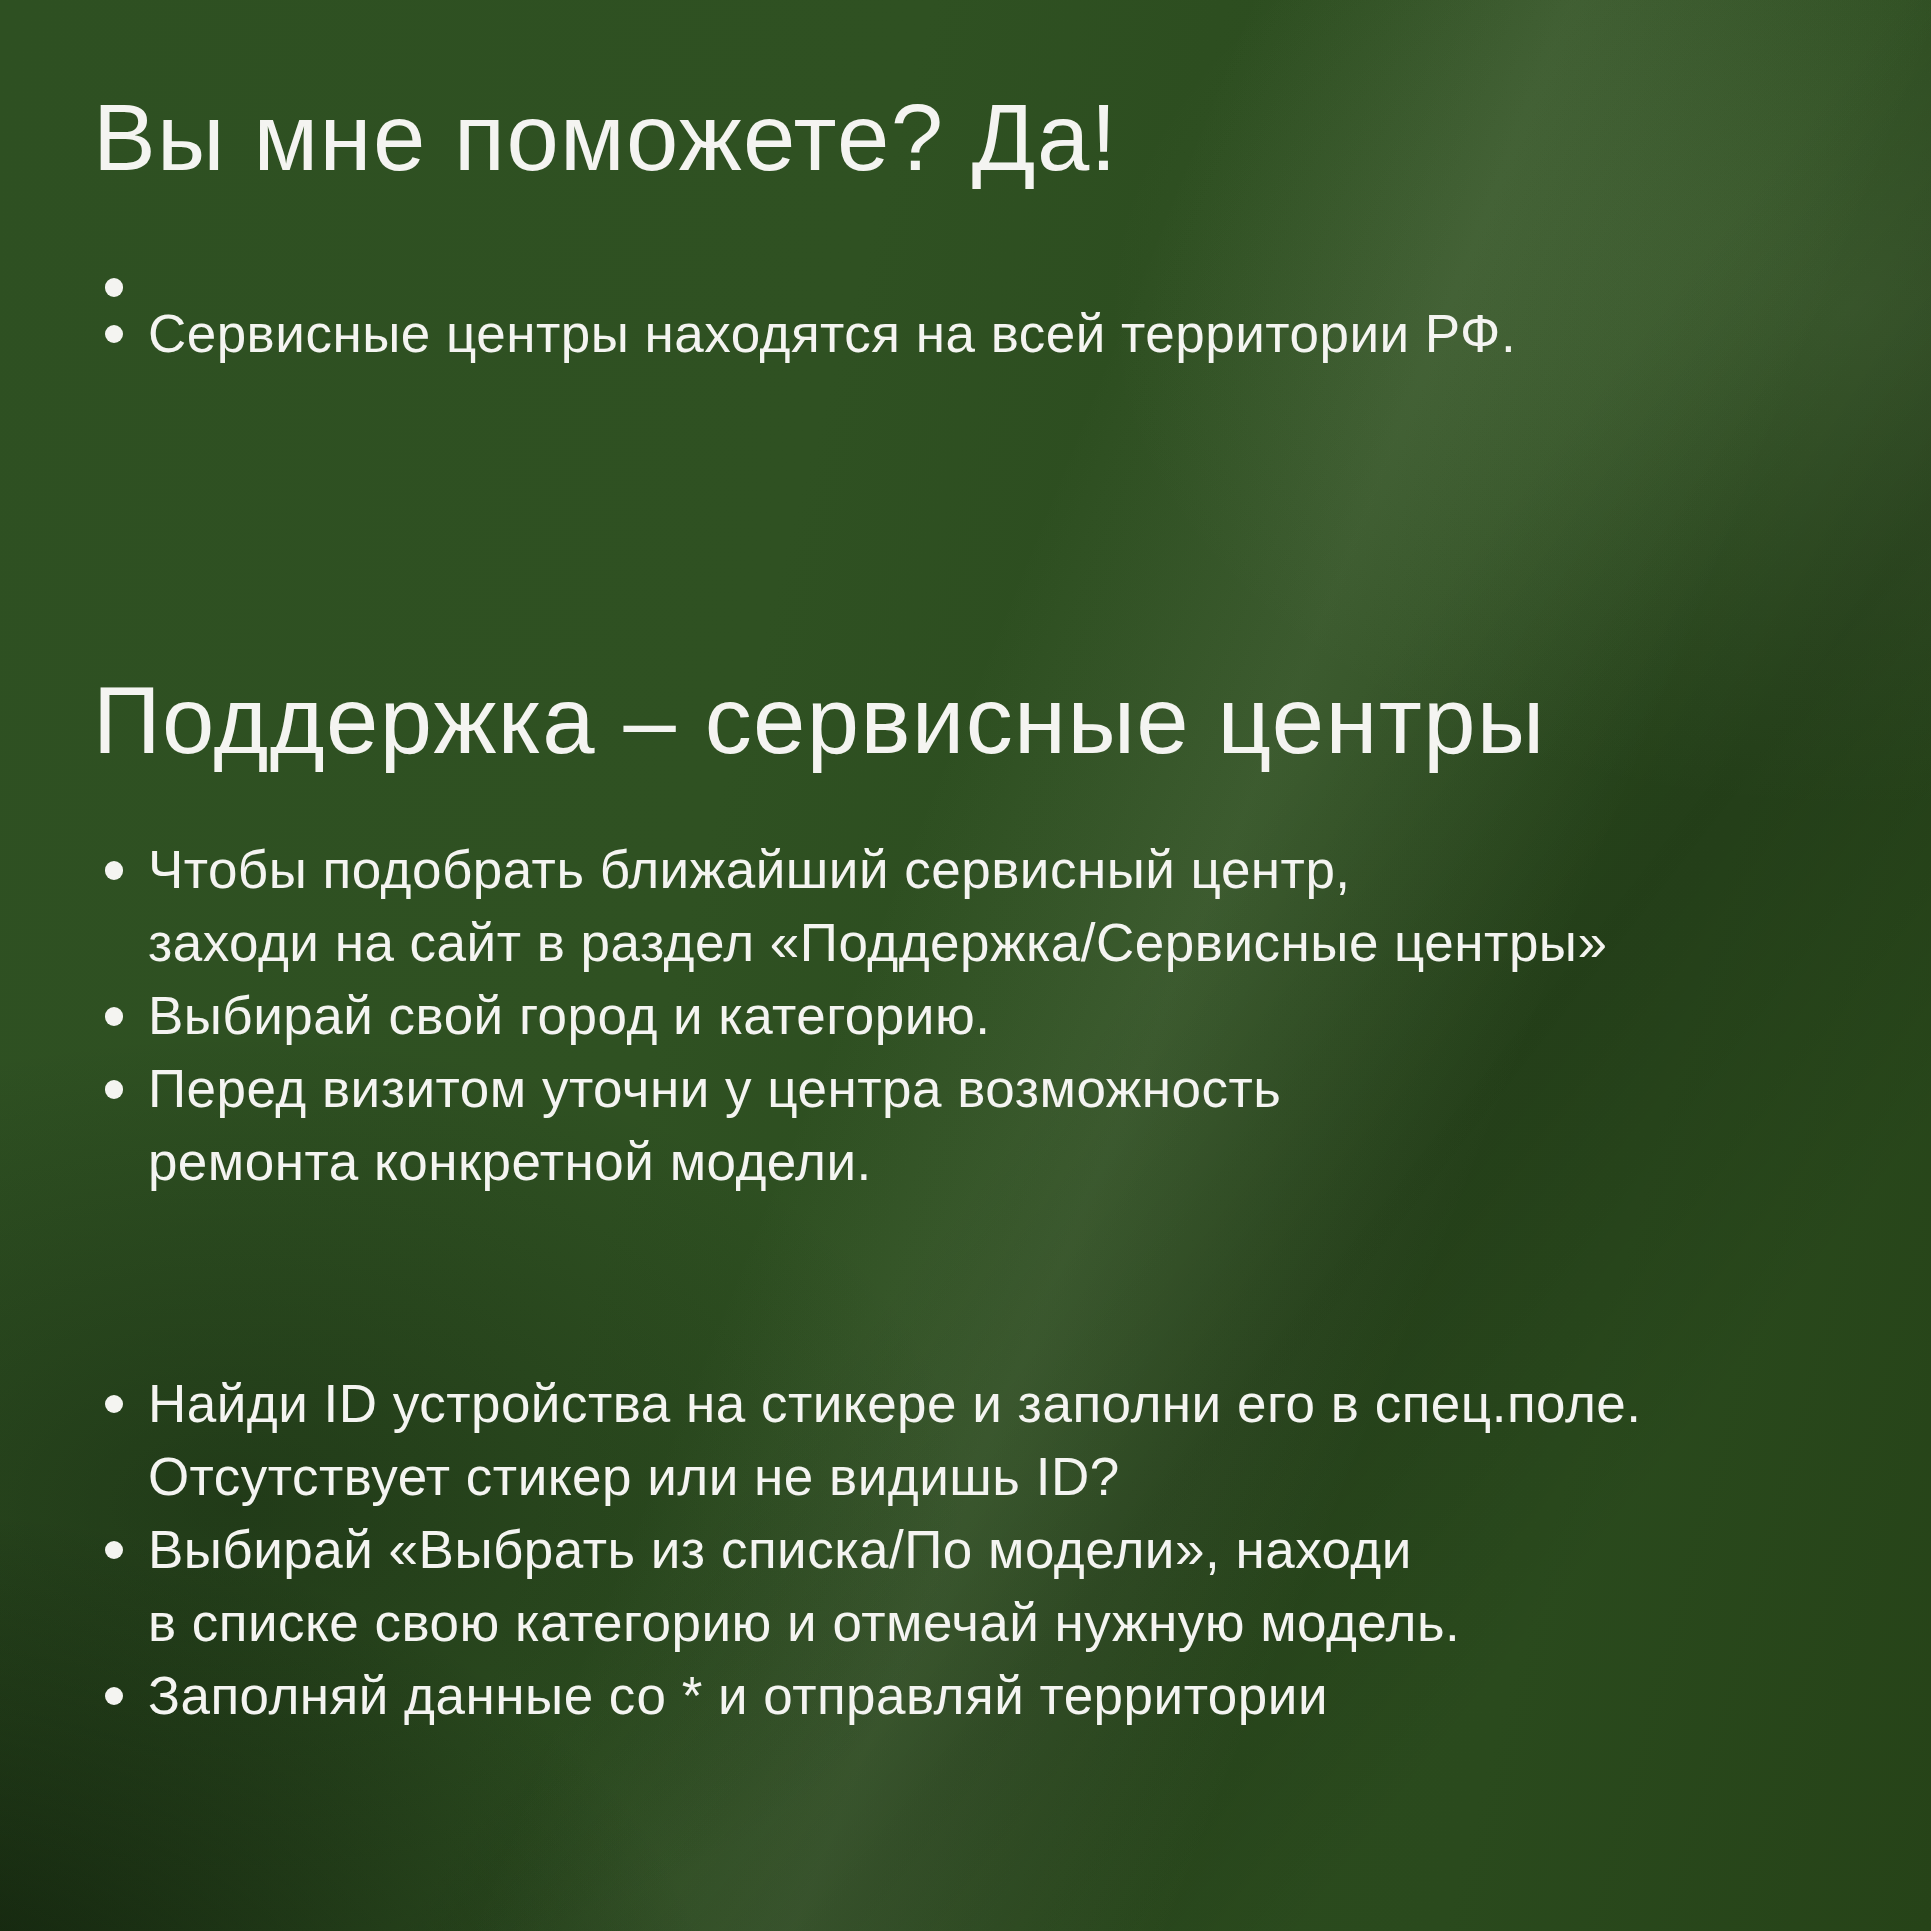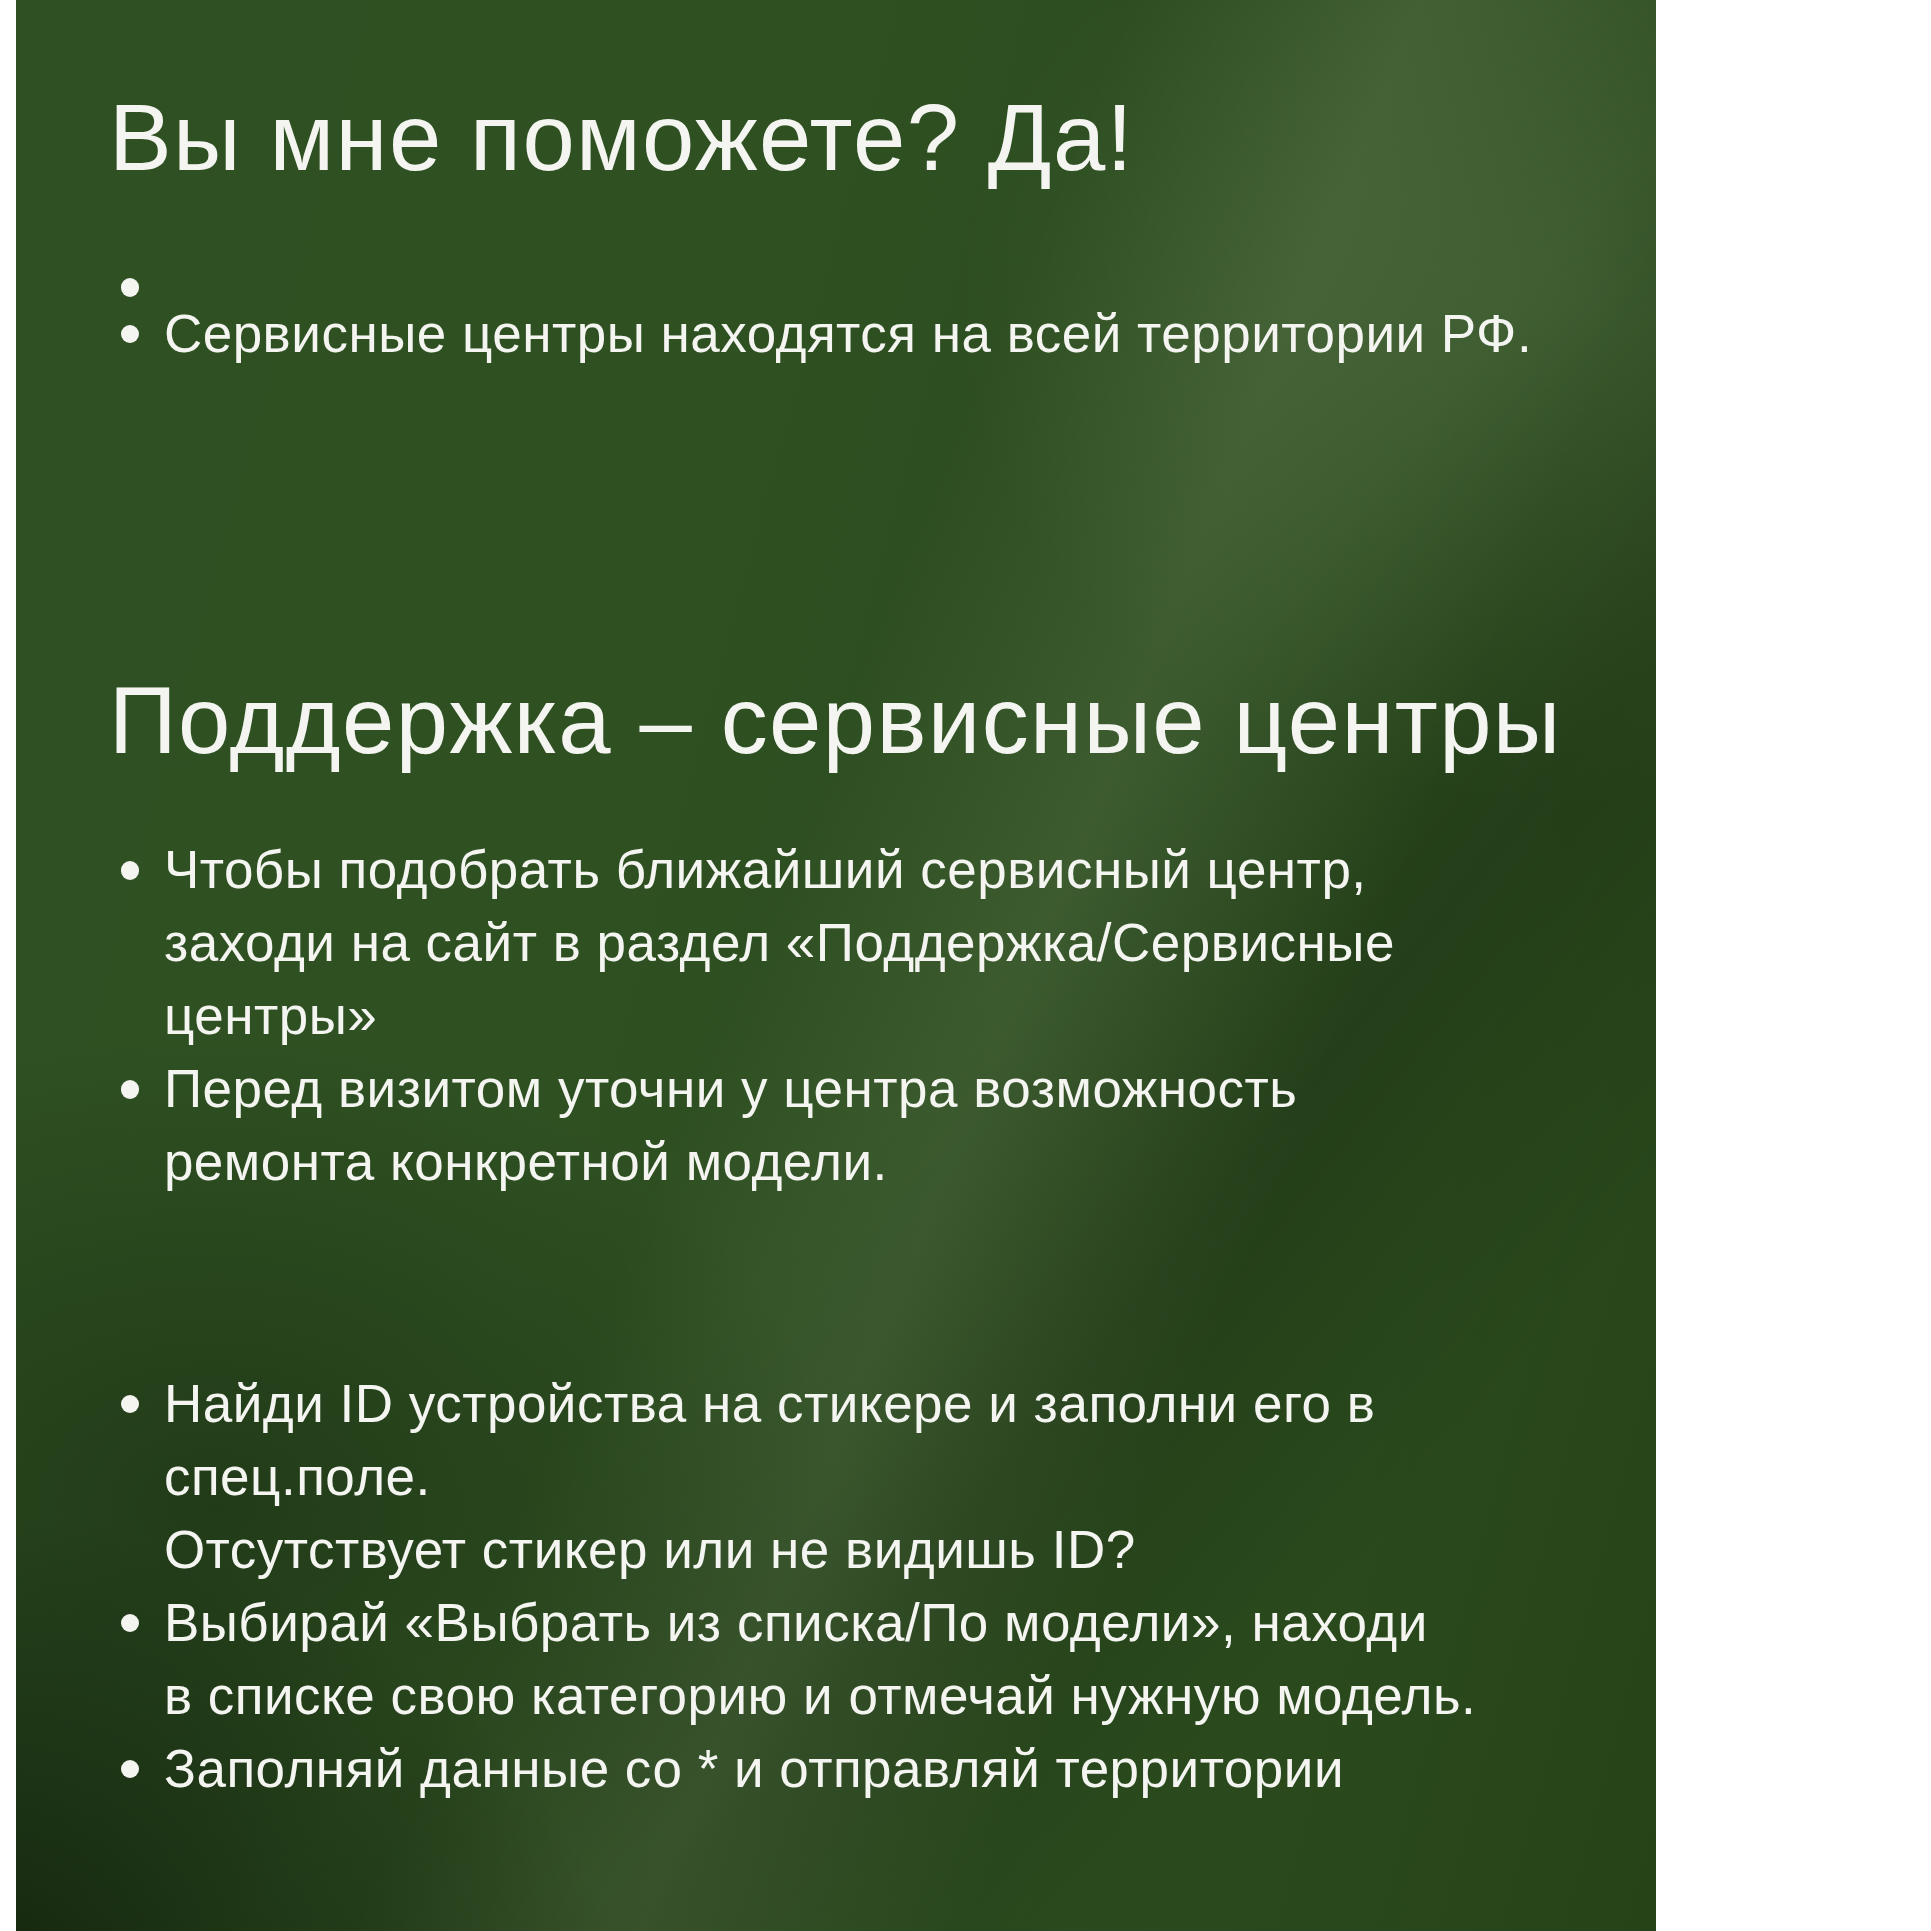--- a/index.html
+++ b/index.html
@@ -8,31 +8,30 @@
     --bg-light:#36592a;
     --text-color:#f4f4f1;
   }
   *{box-sizing:border-box;}
   html,body{margin:0;padding:0;}
   body{
     width:1931px;height:1931px;overflow:hidden;
     font-family:"Liberation Sans","DejaVu Sans",sans-serif;
   }
   .canvas{
-    position:relative;width:1640px;height:1931px;overflow:hidden;
+    position:relative;width:1931px;height:1931px;overflow:hidden;
     color:var(--text-color);
     background-color:var(--bg-base);
     background-image:
       radial-gradient(70% 45% at -6% 106%, rgba(3,10,2,0.72), rgba(3,10,2,0) 62%),
       radial-gradient(55% 35% at 12% 78%, rgba(8,18,6,0.35), rgba(8,18,6,0) 70%),
       linear-gradient(112deg, rgba(255,255,255,0) 46%, rgba(210,230,195,0.10) 58%, rgba(255,255,255,0) 72%),
       linear-gradient(128deg, rgba(0,0,0,0) 55%, rgba(0,0,0,0.16) 68%, rgba(0,0,0,0) 82%),
       radial-gradient(60% 40% at 96% 16%, rgba(190,215,170,0.12), rgba(190,215,170,0) 65%),
       linear-gradient(105deg, #2e5022 0%, #2f5122 38%, #2b4b1e 62%, #2a4a1d 80%, #264318 100%);
-    margin-left: 16px;
   }
   .sections-root{position:absolute;inset:0;}
   .section{position:absolute;left:93px;right:46px;}
   .section.section-0{top:85px;}
   .section.section-1{top:668px;}
   .section.section-2{top:1307px;}
   .section-title{
     margin:0;
     font-size:94px;
     line-height:1.12;
@@ -87,20 +86,24 @@
 
   <section class="section section-1">
     <h2 class="section-title">Поддержка – сервисные центры</h2>
     <ul class="bullet-list">
   <li class="bullet-item">
     <span class="bullet-dot"></span>
     <span class="bullet-text">Чтобы подобрать ближайший сервисный центр,
 заходи на сайт в раздел «Поддержка/Сервисные центры»</span>
   </li>
 
+  <li class="bullet-item">
+    <span class="bullet-dot"></span>
+    <span class="bullet-text">Выбирай свой город и категорию.</span>
+  </li>
 
   <li class="bullet-item">
     <span class="bullet-dot"></span>
     <span class="bullet-text">Перед визитом уточни у центра возможность
 ремонта конкретной модели.</span>
   </li>
 </ul>
   </section>
 
   <section class="section section-2">

